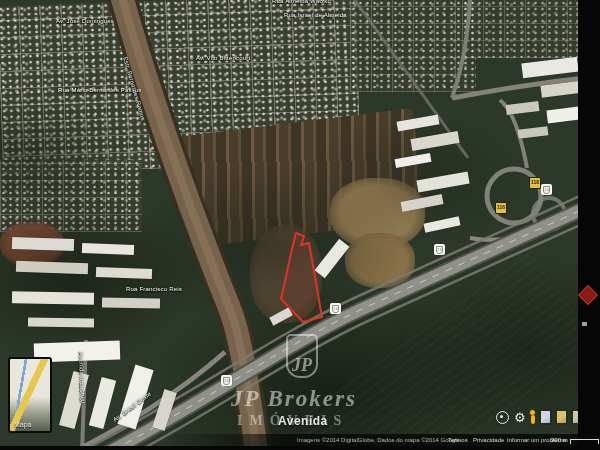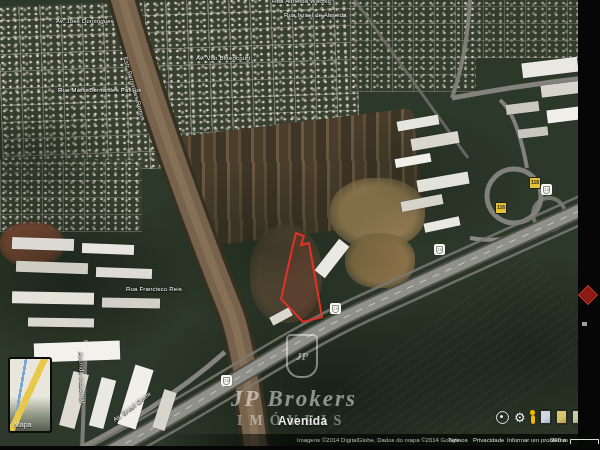--- a/index.html
+++ b/index.html
@@ -33,21 +33,21 @@
   .shield-w{position:absolute;width:11px;height:11px;background:#fbfbf6;border-radius:2px;
     box-shadow:0 0 1px #222;display:flex;align-items:center;justify-content:center;}
   .shield-w .glyph{width:5px;height:6px;border:1px solid #8a8a86;border-radius:0 0 3px 3px;
     font-size:4px;line-height:5px;color:#777;text-align:center;overflow:hidden;}
   .shield-y{position:absolute;width:10px;height:10px;background:#e6c235;border:1px solid #1d1d1d;
     border-radius:1px;font-size:5px;line-height:9px;font-weight:bold;color:#1d1d1d;text-align:center;}
   
   .wm{color:rgba(255,255,255,.5);font-family:"Liberation Serif",serif;font-style:italic;font-weight:bold;}
   .wm-emblem{position:absolute;left:286px;top:334px;width:28px;height:40px;
     border:2px solid rgba(255,255,255,.45);border-radius:5px 5px 14px 14px;
-    display:flex;align-items:center;justify-content:center;font-size:11px;}
+    display:flex;align-items:flex-end;justify-content:center;font-size:18px;}
   .wm-brand{position:absolute;left:231px;top:386px;font-size:23px;letter-spacing:2px;}
   .wm-sub{position:absolute;left:237px;top:413px;font-size:14px;font-style:normal;letter-spacing:7px;
     color:rgba(255,255,255,.42);}
   .google-wm{position:absolute;left:278px;top:414px;font-size:12px;font-weight:bold;
     color:rgba(255,255,255,.9);text-shadow:0 1px 2px rgba(0,0,0,.8);letter-spacing:.5px;}
   
   .col-black{position:absolute;left:578px;top:0;width:22px;height:450px;background:#060606;}
   .bar-black{position:absolute;left:0;top:446px;width:600px;height:4px;background:#060606;}
   .attr-bar{position:absolute;left:0;top:434px;width:600px;height:13px;
     background:linear-gradient(90deg, rgba(5,8,5,0) 160px, rgba(5,8,5,.78) 290px, rgba(5,8,5,.85) 100%);}

